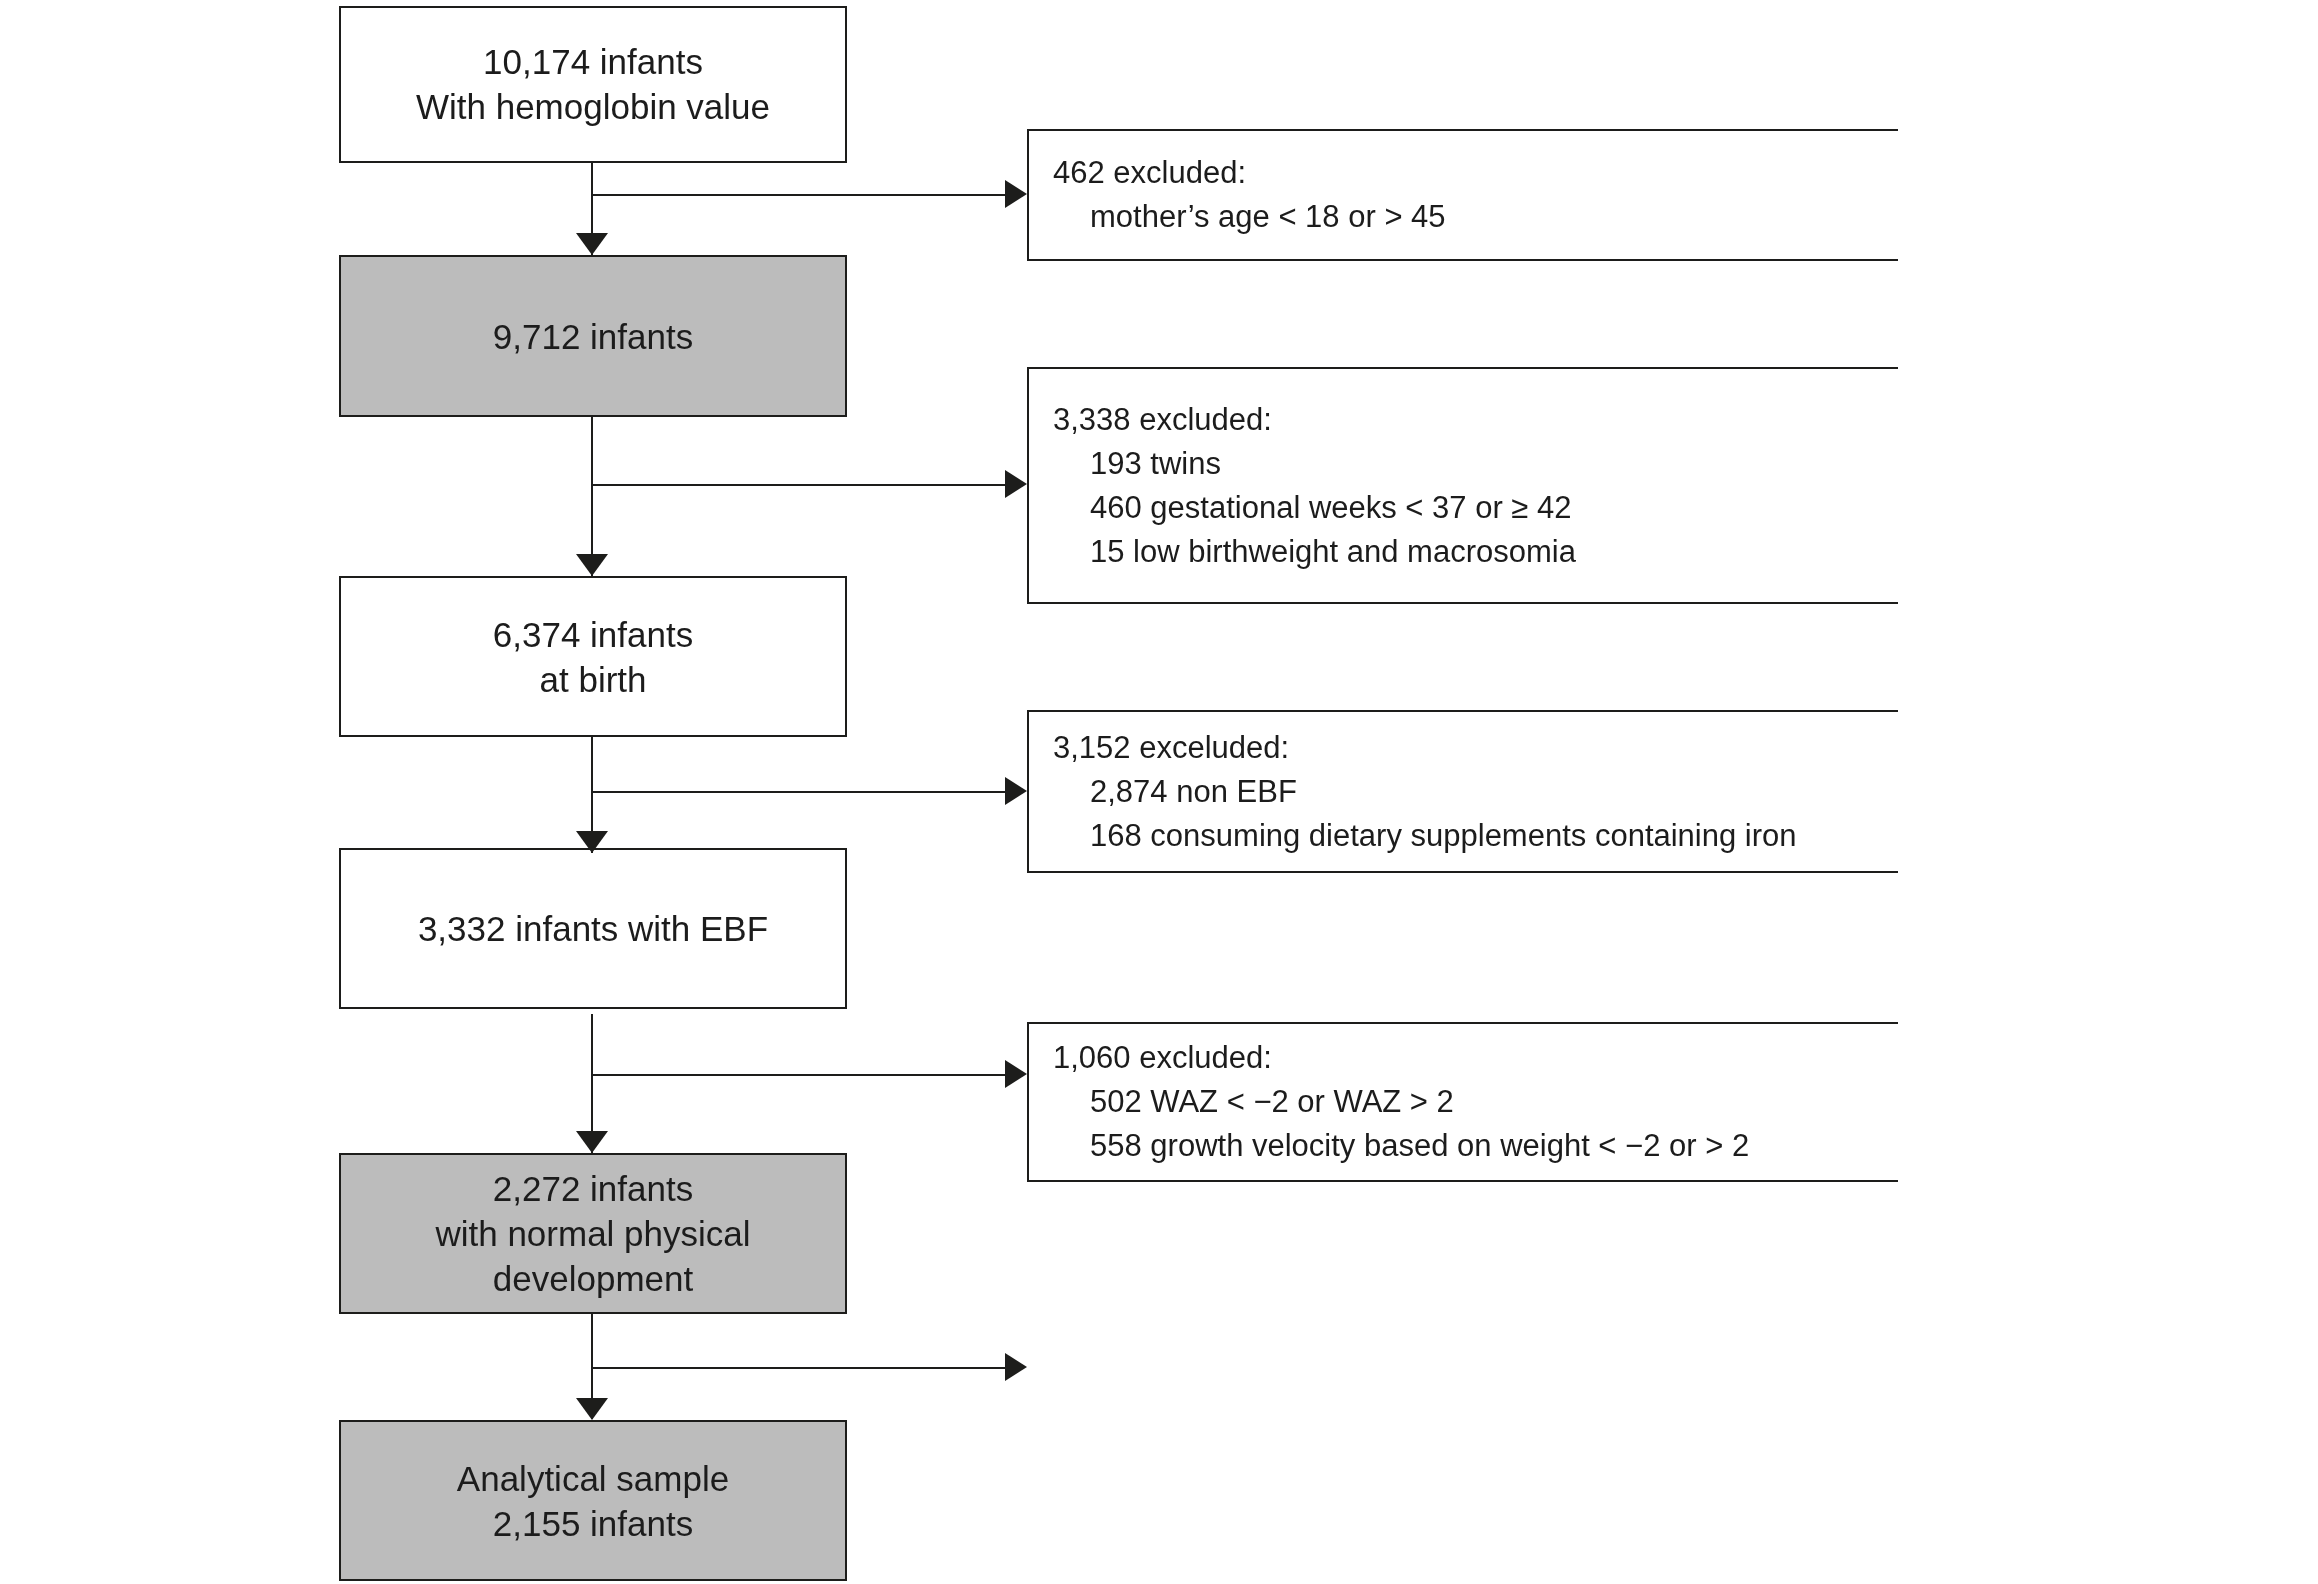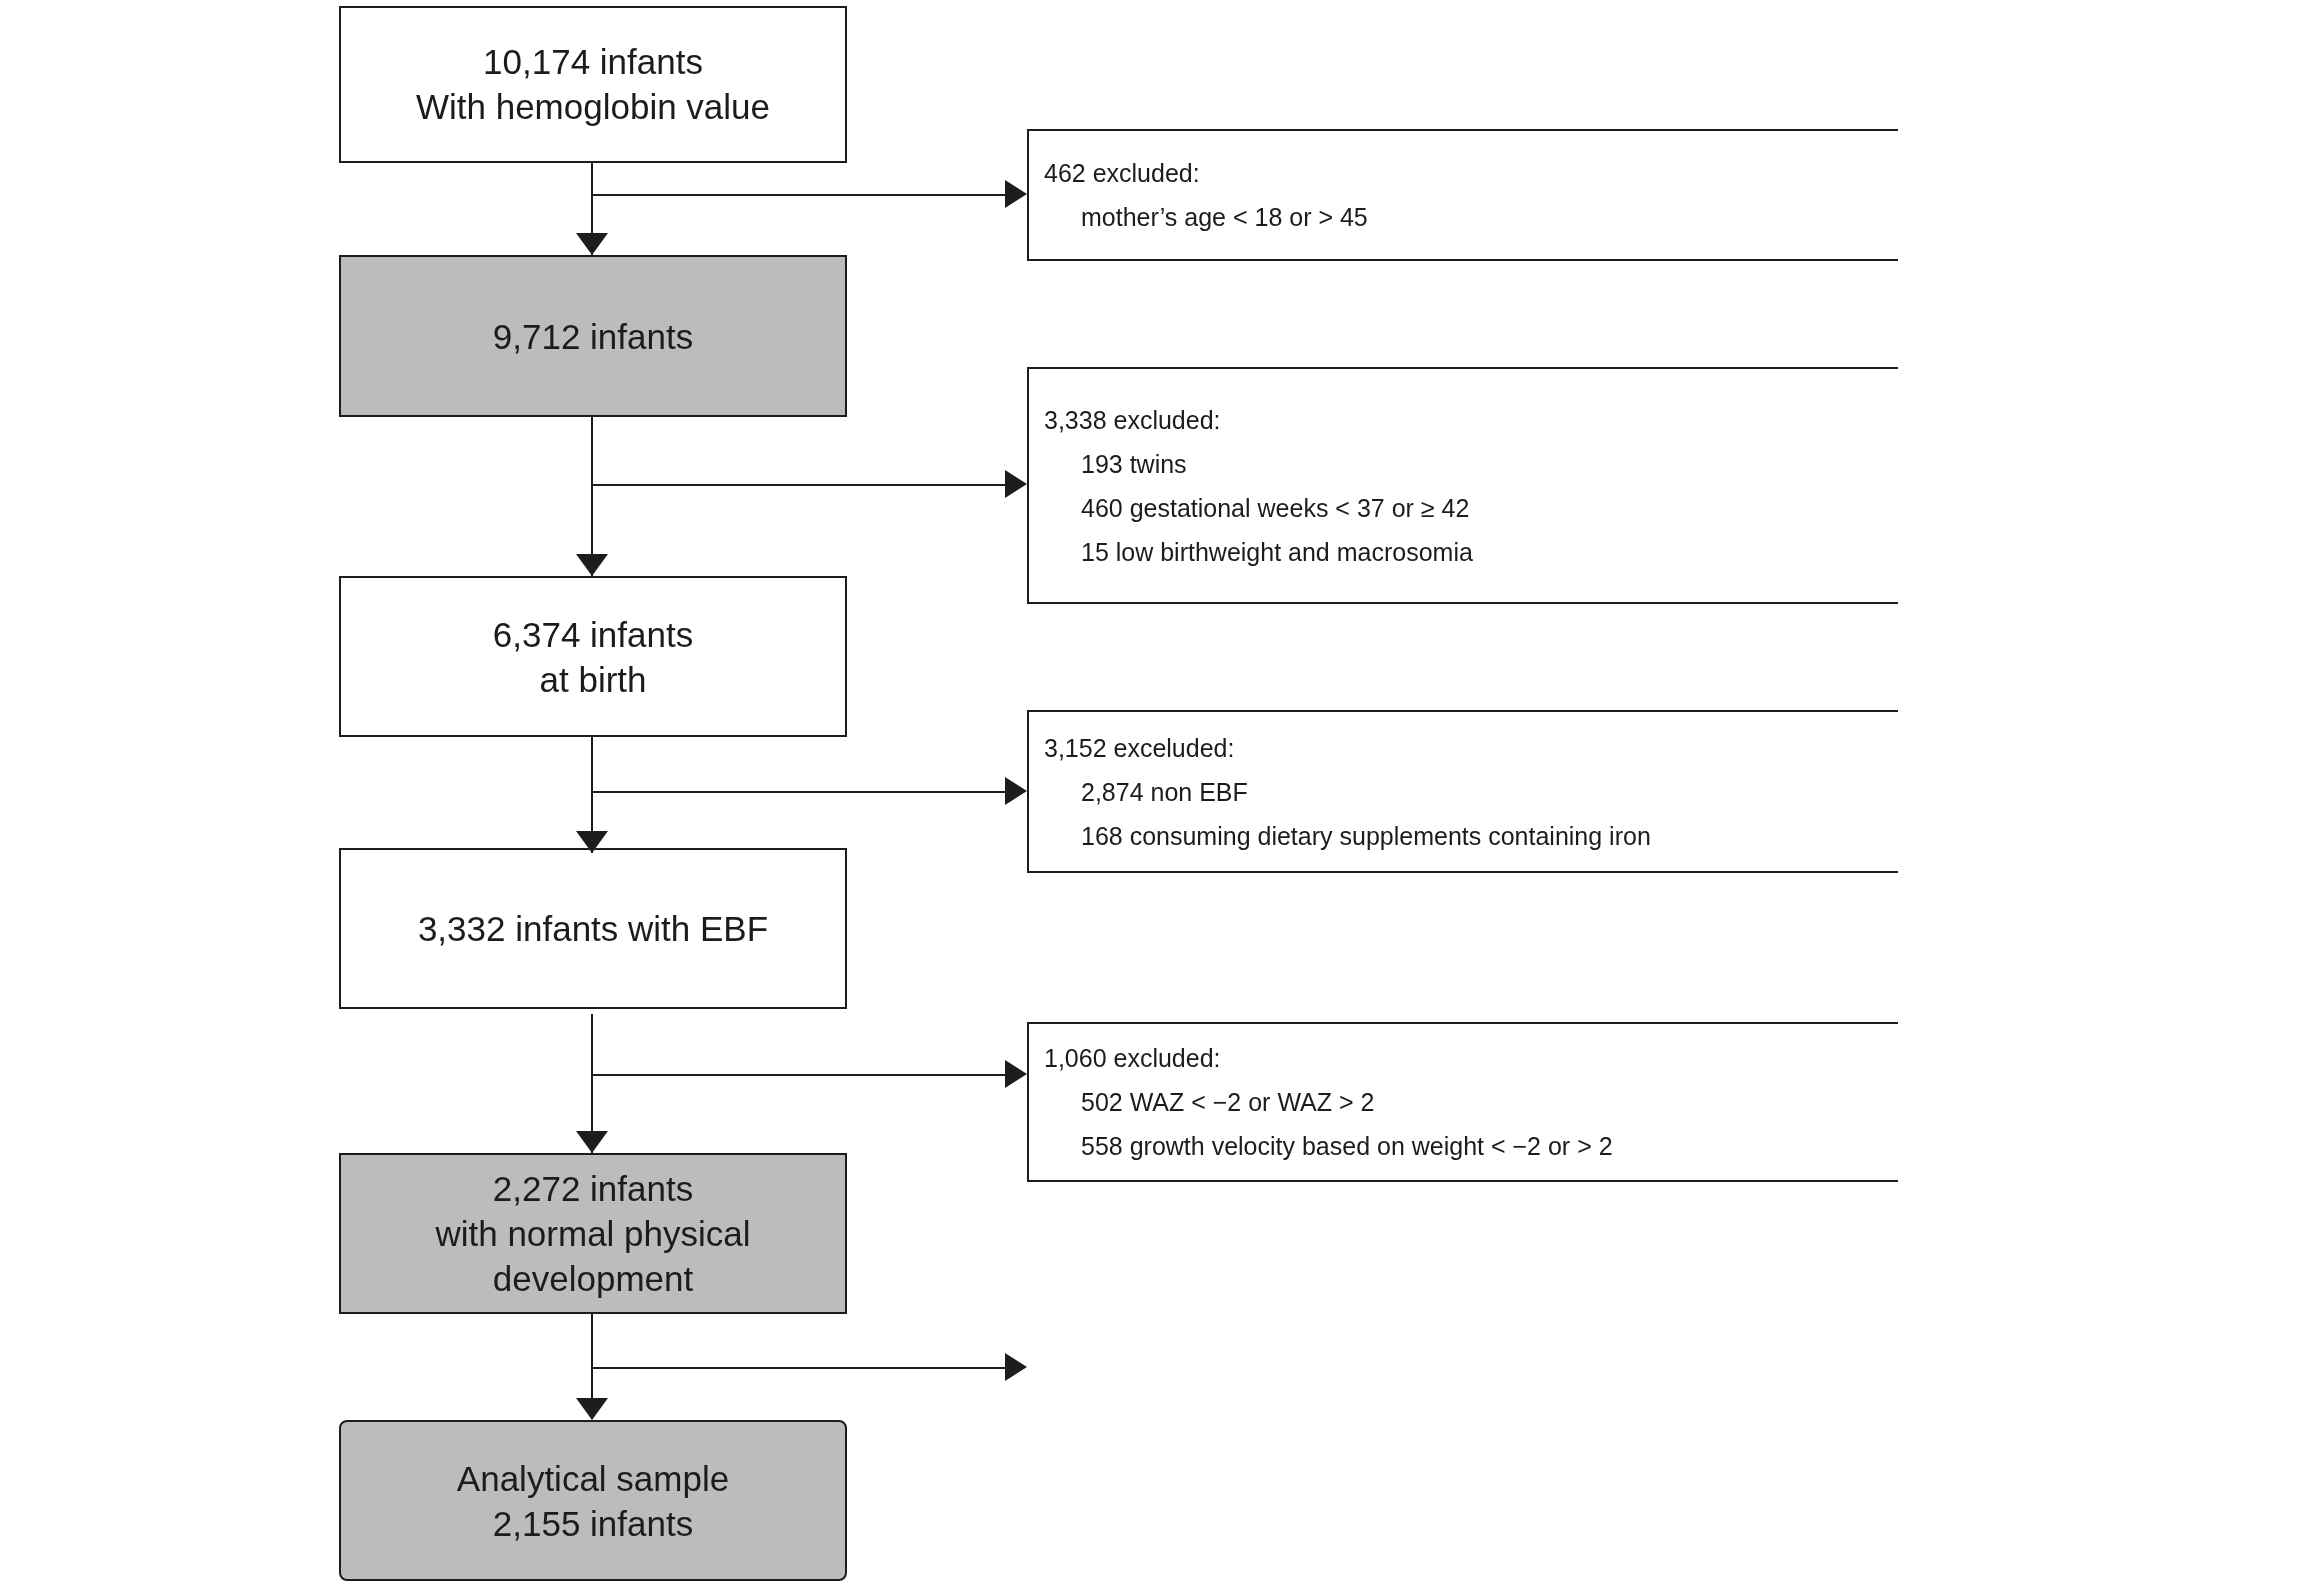--- a/index.html
+++ b/index.html
@@ -31,37 +31,37 @@
     text-align: center;
     font-size: 35px;
     line-height: 45px;
   }
   .mbox.gray { background: #bcbcbc; }
   #b1 { top: 5.9px;    height: 157px; }
   #b2 { top: 255px;  height: 162px; }
   #b3 { top: 576px;  height: 161px; }
   #b4 { top: 848px; height: 161px; }
   #b5 { top: 1153px; height: 161px; }
-  #b6 { top: 1420px; height: 161px; border-radius: 8px; }
+  #b6 { top: 1420px; height: 161px; }
 
   .ebox {
     position: absolute;
     left: 1027px;
     width: 951px;
     border: 2.2px solid #1d1d1b;
     box-sizing: border-box;
     background: #ffffff;
     display: flex;
     flex-direction: column;
     justify-content: center;
     align-items: flex-start;
     text-align: left;
-    font-size: 25px;
+    font-size: 31px;
     line-height: 44px;
-    padding-left: 15px;
+    padding-left: 24px;
   }
   .ebox .eitem { padding-left: 37px; }
   #e1 { top: 129px;  height: 132px; }
   #e2 { top: 367px;  height: 237px; }
   #e3 { top: 710px;  height: 163px; }
   #e4 { top: 994px; height: 160px; margin-top: 28px; }
   #e5 { top: 1287px; height: 162px; }
 
   
   .vline, .hline {

